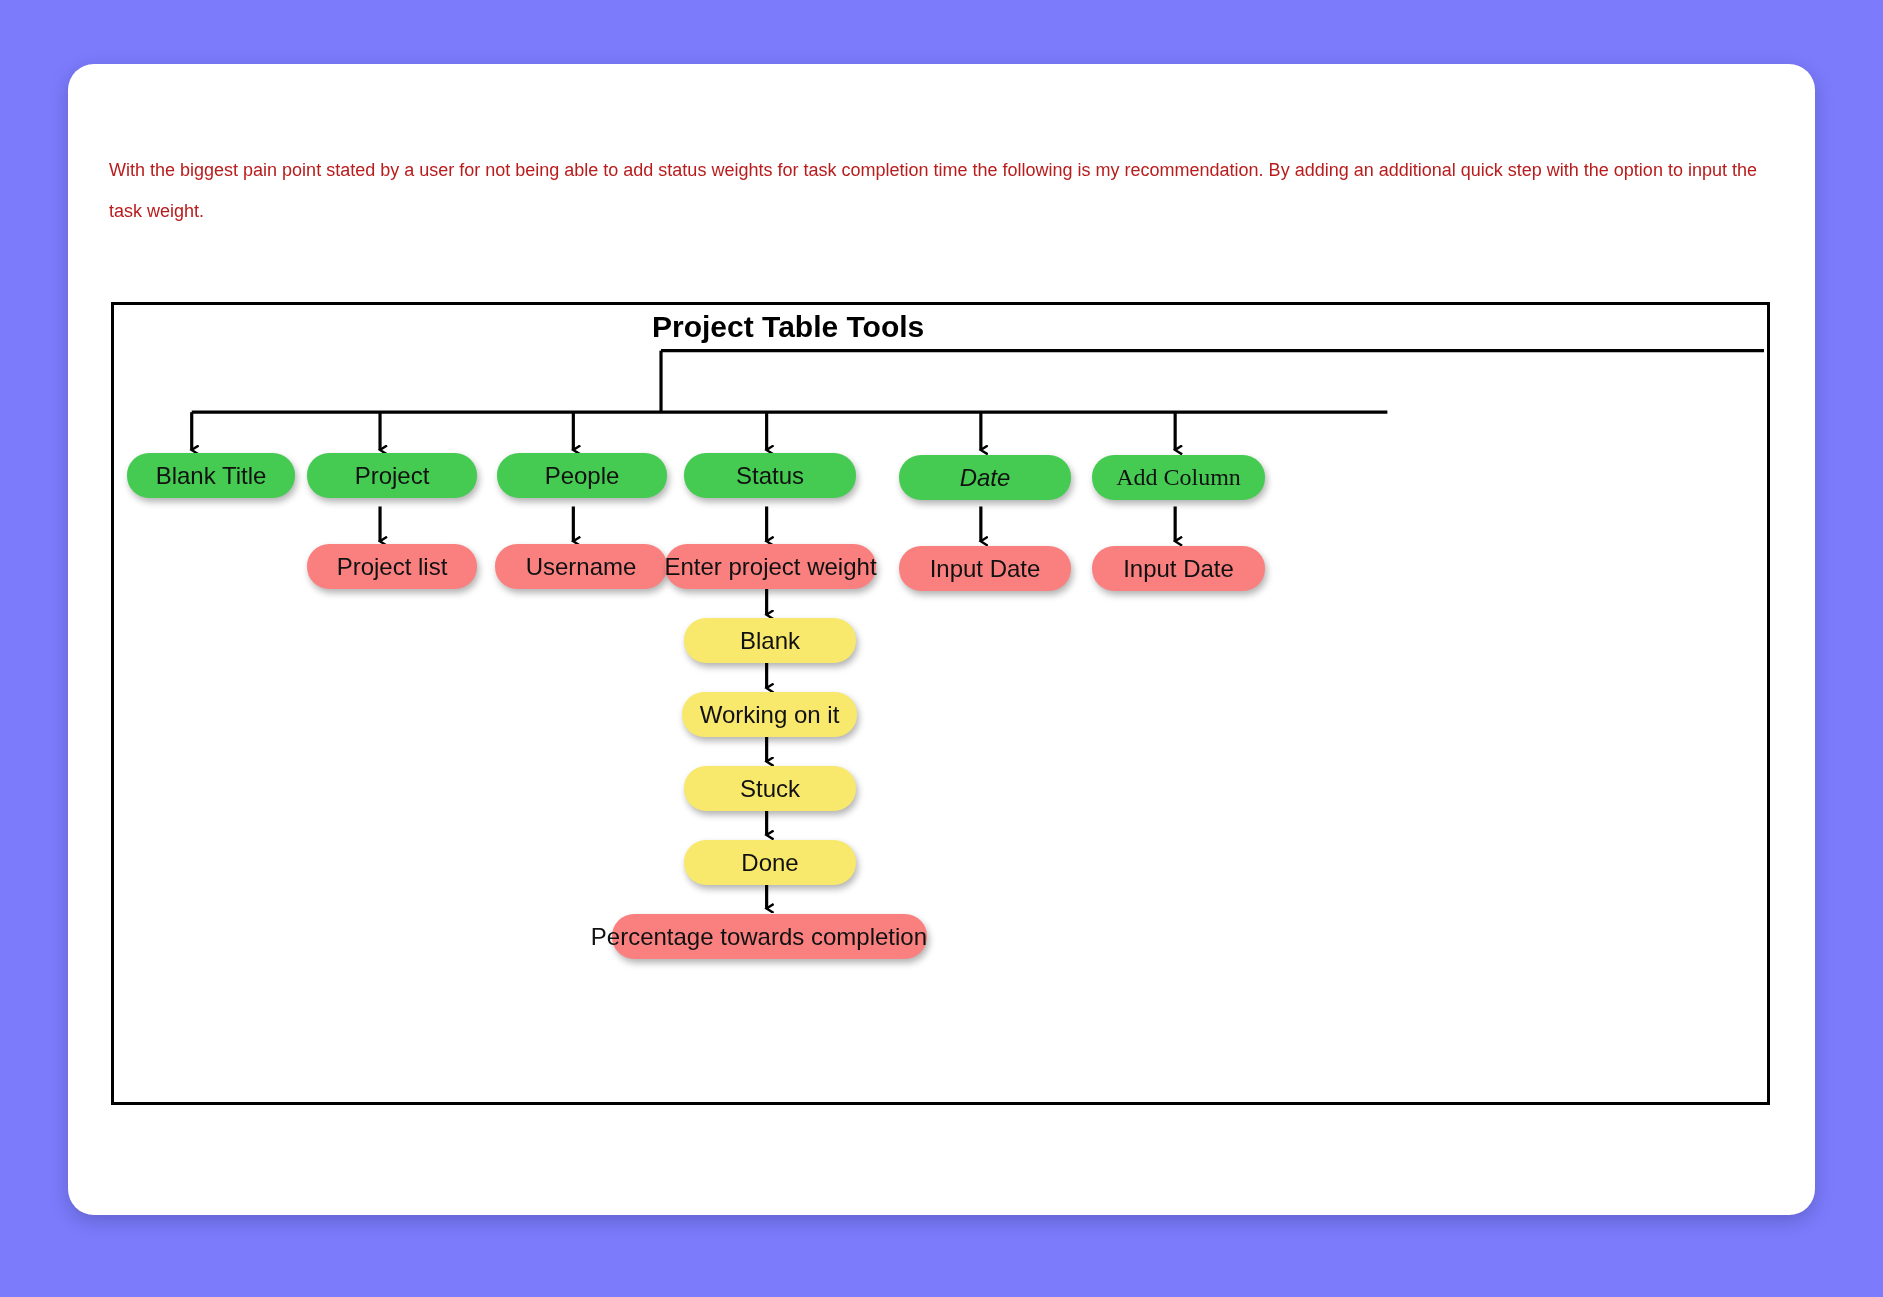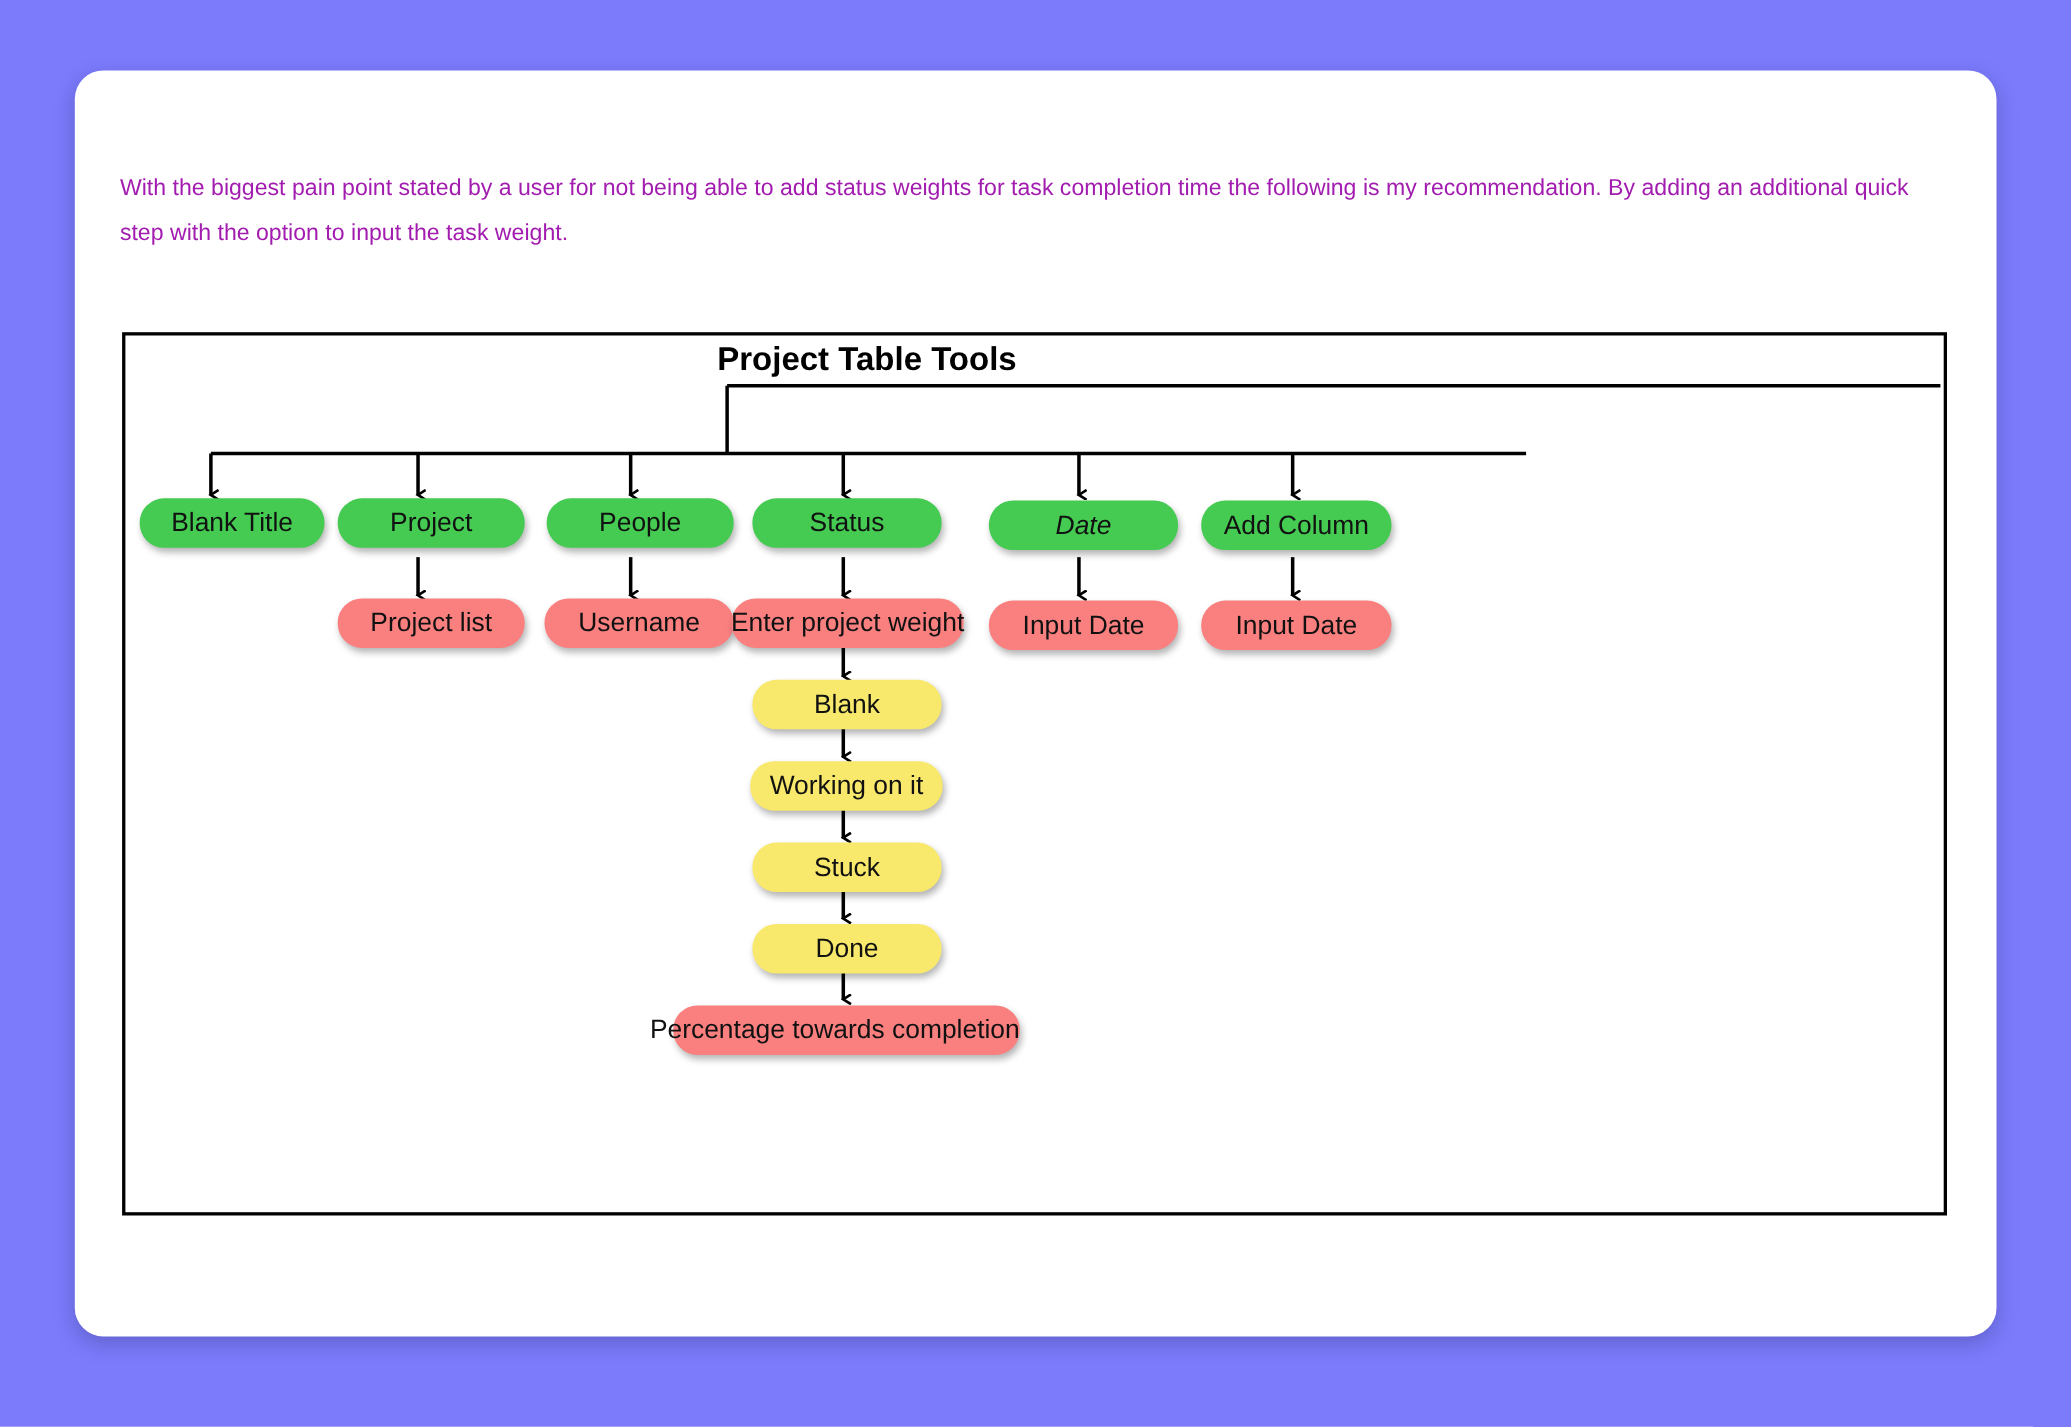--- a/index.html
+++ b/index.html
@@ -37,23 +37,23 @@
     font-weight: bold;
     color: #1a1a1a;
     letter-spacing: 0.2px;
   }
 
   #intro-text {
     position: absolute;
     left: 41px;
     top: 86px;
     width: 1660px;
-    font-size: 21px;
+    font-size: 18px;
     line-height: 41px;
-    color: #a21caf;
+    color: #b91c1c;
   }
 
   
   #diagram-frame {
     position: absolute;
     left: 43px;
     top: 238px;
     width: 1659px;
     height: 803px;
     border: 3px solid #000000;
@@ -157,21 +157,21 @@
     </div>
 
     <div class="node green" style="left:570px; top:148px; width:172px;">
       <span>Status</span>
     </div>
 
     <div class="node green" style="left:785px; top:150px; width:172px;font-style:italic;">
       <span>Date</span>
     </div>
 
-    <div class="node green" style="left:978px; top:150px; width:173px;">
+    <div class="node green" style="left:978px; top:150px; width:173px;font-family:Liberation Serif, serif;">
       <span>Add Column</span>
     </div>
 
     <div class="node red" style="left:193px; top:239px; width:170px;">
       <span>Project list</span>
     </div>
 
     <div class="node red" style="left:381px; top:239px; width:172px;">
       <span>Username</span>
     </div>

